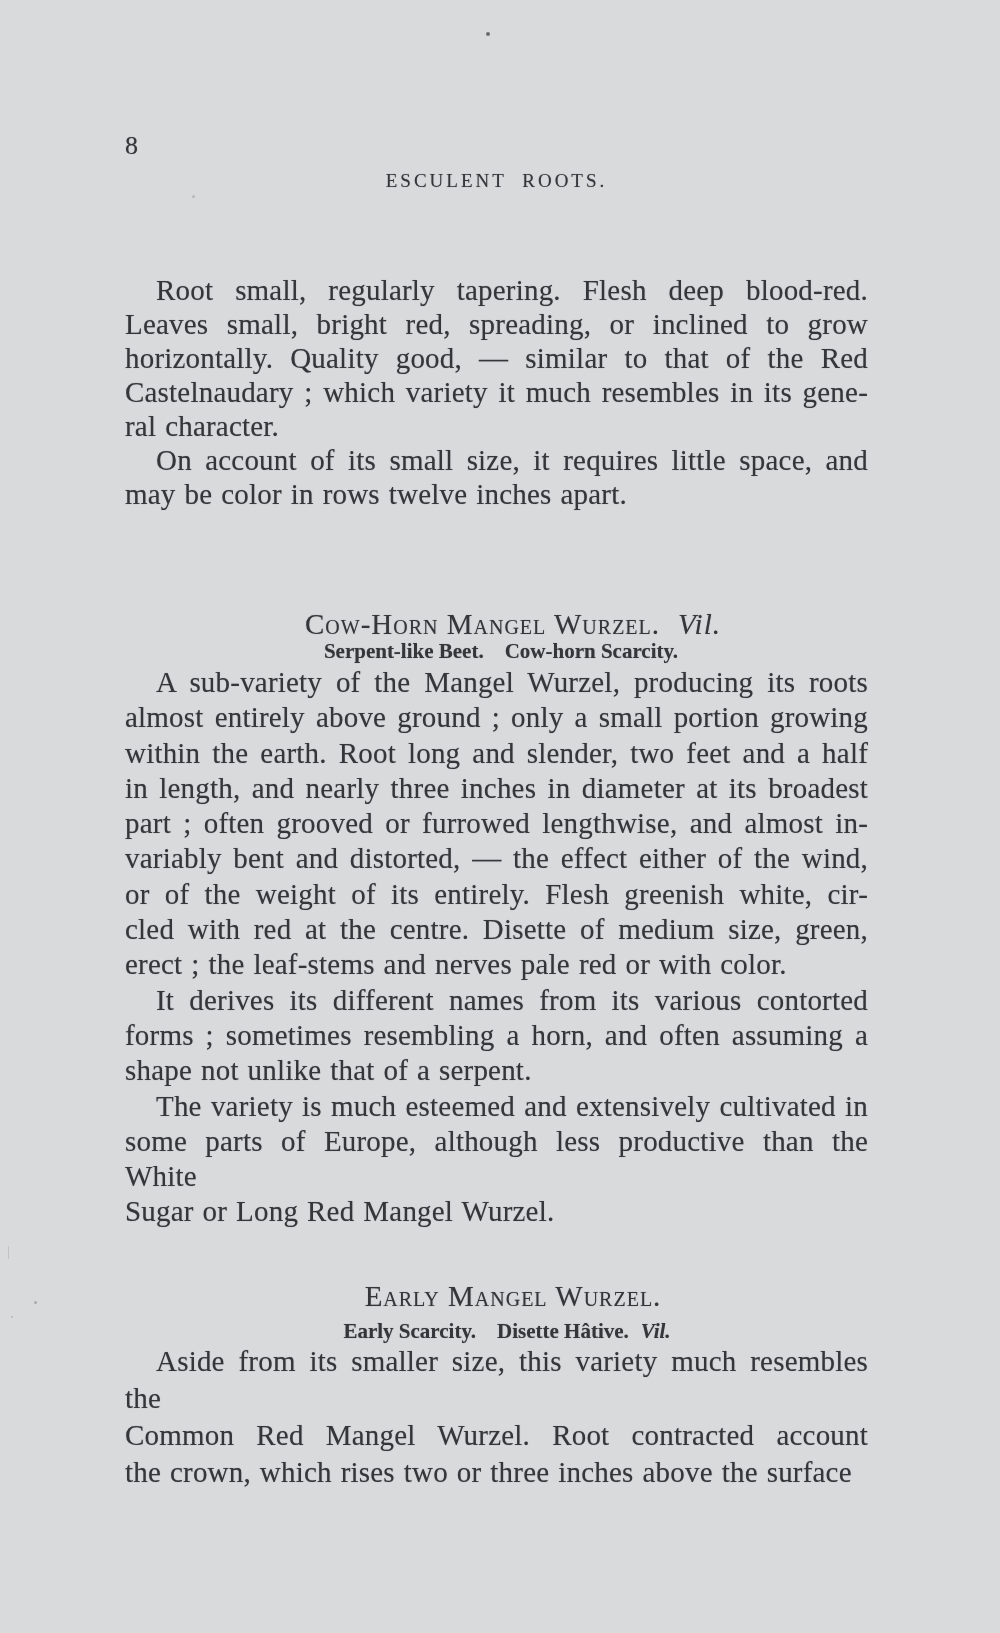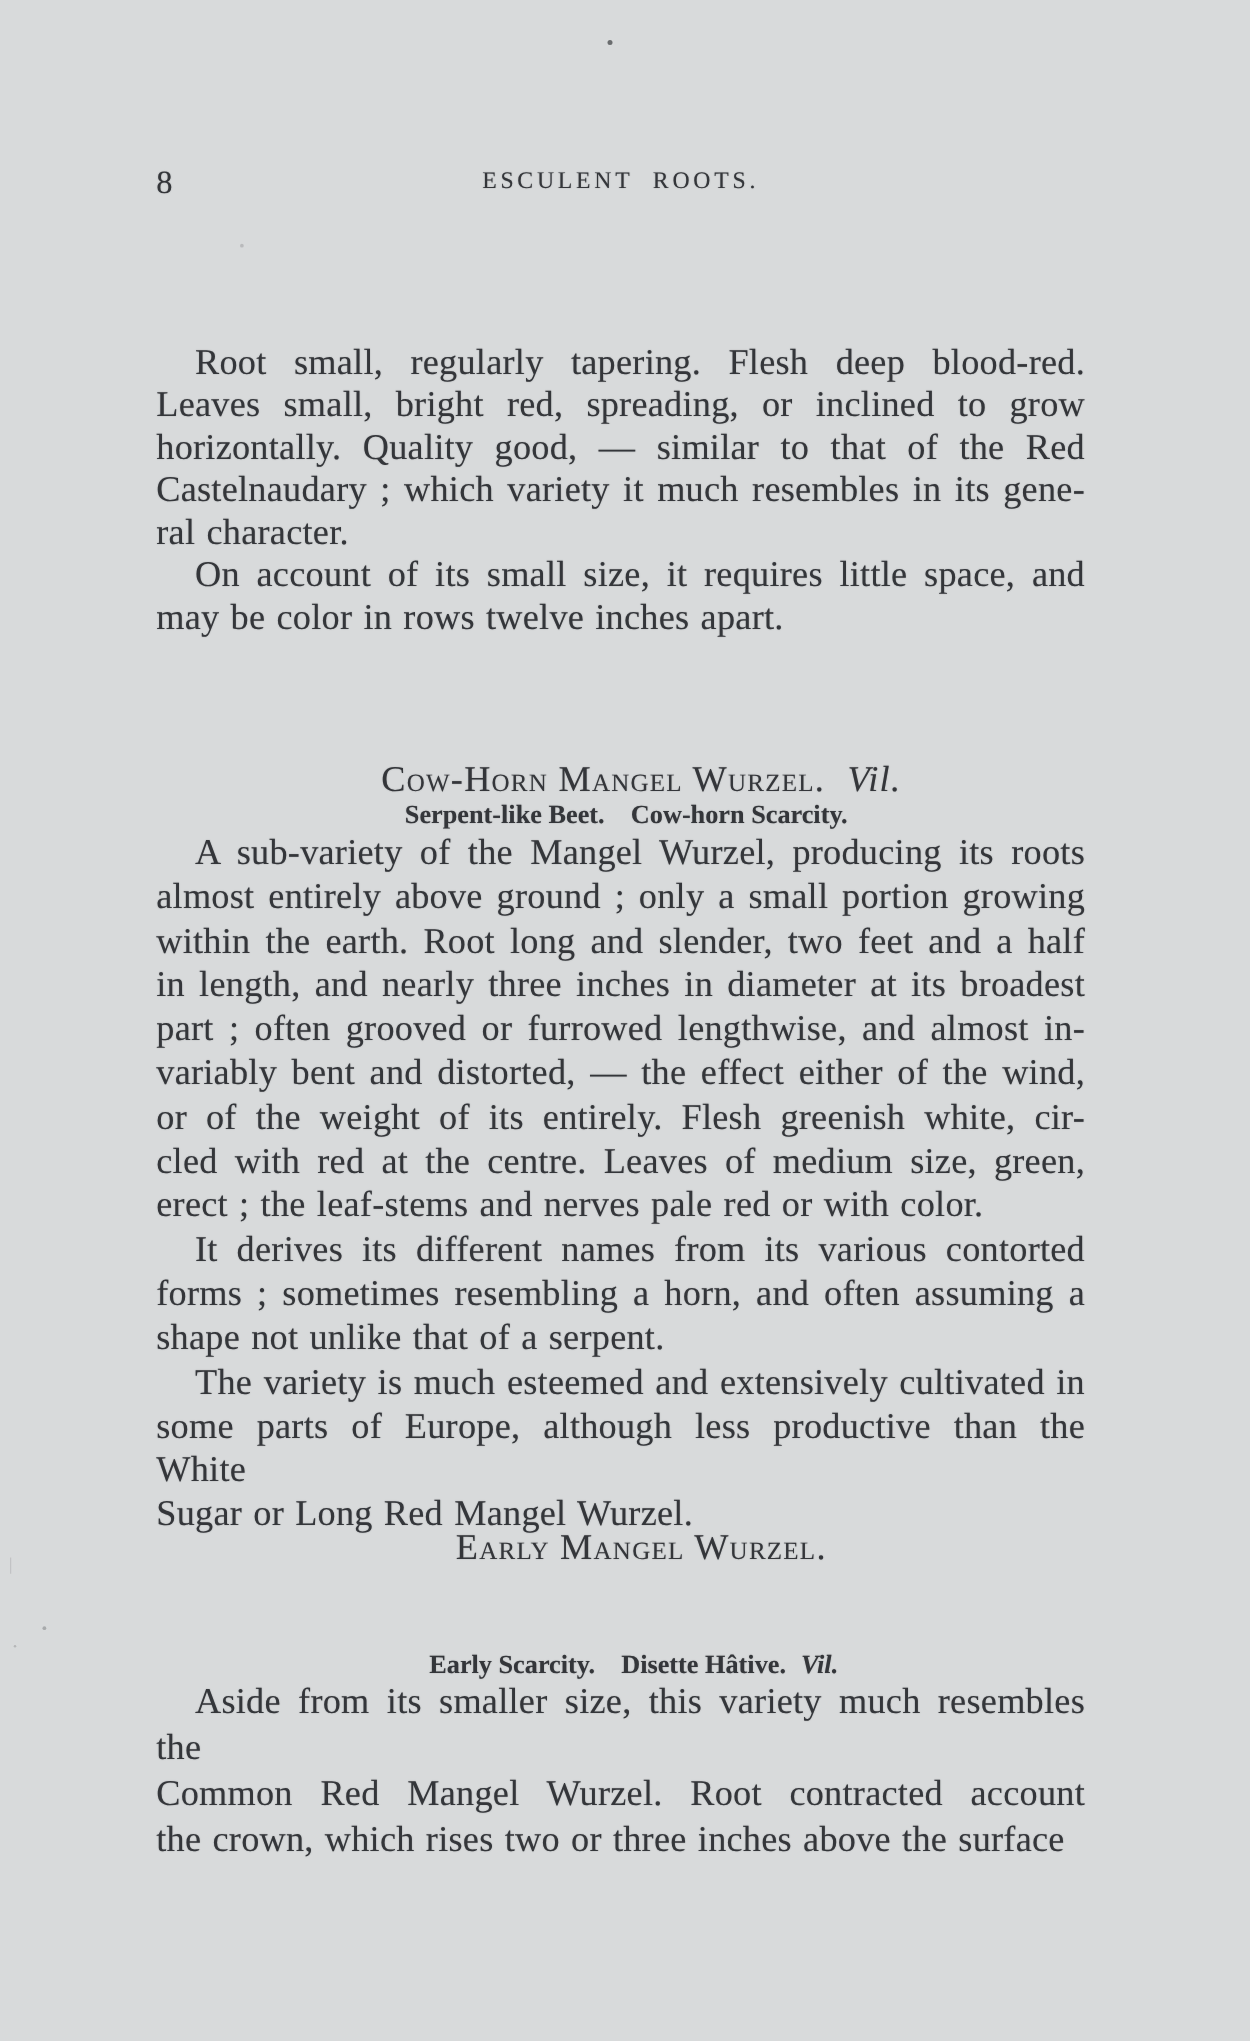--- a/index.html
+++ b/index.html
@@ -11,21 +11,21 @@
     position:relative;
     overflow:hidden;
   }
   .page { position:absolute; inset:0; }
   .block { position:absolute; left:125px; width:743px; }
   .ink { text-shadow:0 0 1px rgba(62,64,68,0.45); }
 
   .page-number { font-size:26px; }
   .run-header {
     text-align:center; font-size:19px;
-    letter-spacing:3px; word-spacing:8px;
+    letter-spacing:3px; word-spacing:8px;margin-top:36px;
   }
 
   .sec-heading {
     text-align:center; font-variant:small-caps;
     font-size:29px; letter-spacing:1px; line-height:36px;
     white-space:pre-wrap;
   }
   .authority { font-style:italic; font-variant:normal; margin-left:18px; }
   .authority:empty { margin-left:0; }
   .sec-sub {
@@ -79,36 +79,36 @@
   </div>
   <div class="block ink body-text lh353" style="top:665px;">
     <div class="para">
         <div class="line first">A sub-variety of the Mangel Wurzel, producing its roots</div>
         <div class="line">almost entirely above ground ; only a small portion growing</div>
         <div class="line">within the earth.  Root long and slender, two feet and a half</div>
         <div class="line">in length, and nearly three inches in diameter at its broadest</div>
         <div class="line">part ; often grooved or furrowed lengthwise, and almost in-</div>
         <div class="line">variably bent and distorted, — the effect either of the wind,</div>
         <div class="line">or of the weight of its entirely.  Flesh greenish white, cir-</div>
-        <div class="line">cled with red at the centre.  Leaves of medium size, green,</div>
+        <div class="line">cled with red at the centre.  Disette of medium size, green,</div>
         <div class="line last">erect ; the leaf-stems and nerves pale red or with color.</div>
       </div>
     <div class="para">
         <div class="line first">It derives its different names from its various contorted</div>
         <div class="line">forms ; sometimes resembling a horn, and often assuming a</div>
         <div class="line last">shape not unlike that of a serpent.</div>
       </div>
     <div class="para">
         <div class="line first">The variety is much esteemed and extensively cultivated in</div>
         <div class="line">some parts of Europe, although less productive than the White</div>
         <div class="line last">Sugar or Long Red Mangel Wurzel.</div>
       </div>
   </div>
 
-  <div class="block ink sec-heading" style="top:1184px;">
+  <div class="block ink sec-heading" style="top:1242px;">
     <span>Early Mangel Wurzel.</span><span class="authority"></span>
   </div>
   <div class="block ink sec-sub" style="top:1289px;">
     <span>Early Scarcity. Disette Hâtive.</span><span class="authority">Vil.</span>
   </div>
   <div class="block ink body-text lh37" style="top:1343px;">
     <div class="para">
         <div class="line first">Aside from its smaller size, this variety much resembles the</div>
         <div class="line">Common Red Mangel Wurzel.  Root contracted account</div>
         <div class="line last">the crown, which rises two or three inches above the surface</div>

